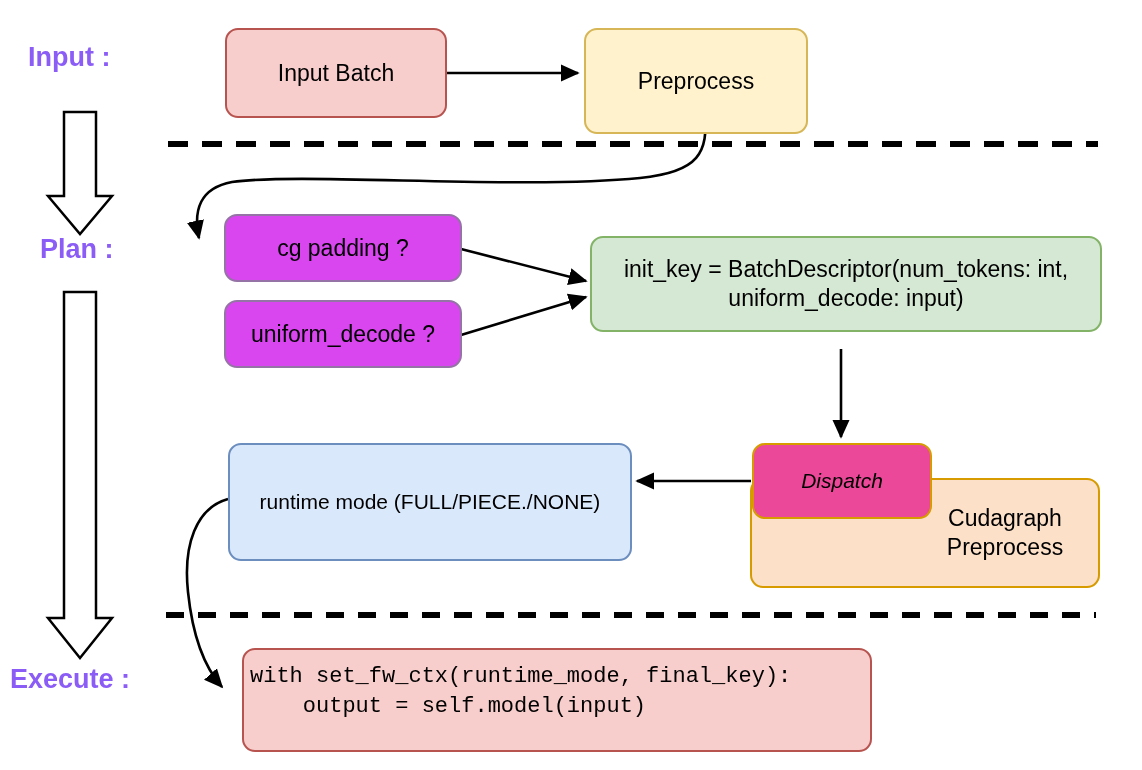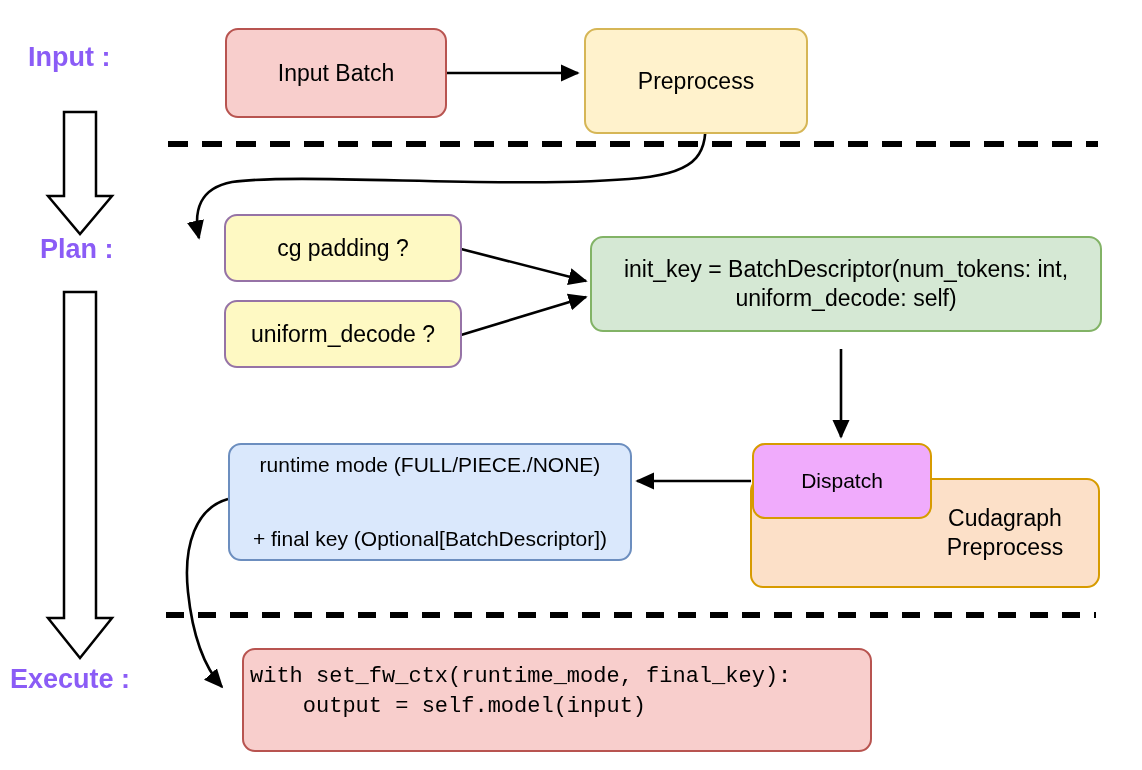--- a/index.html
+++ b/index.html
@@ -43,25 +43,25 @@
     align-items: center;
     justify-content: center;
     text-align: center;
     font-size: 23px;
     line-height: 1.25;
     color: #000000;
     padding: 17px 10px;
   }
   .node.pink   { background: #f8cecc; border-color: #b85450; }
   .node.yellow { background: #fff2cc; border-color: #d6b656; }
-  .node.purple { background: #fef9c3; border-color: #9673a6; }
+  .node.purple { background: #d946ef; border-color: #9673a6; }
   .node.green  { background: #d5e8d4; border-color: #82b366; }
   .node.blue   { background: #dae8fc; border-color: #6c8ebf; }
   .node.orange-light { background: #fce0c8; border-color: #d79b00; }
-  .node.orange-mid   { background: #f0abfc; border-color: #d79b00; }
+  .node.orange-mid   { background: #ec4899; border-color: #d79b00; font-style: italic; }
   .node.code {
     font-family: "Liberation Mono", "DejaVu Sans Mono", monospace;
     font-size: 22px;
     justify-content: flex-start;
     text-align: left;
     white-space: pre;
     line-height: 1.35;
     padding-left: 6px;
     margin-left: 16px;
   }
@@ -120,26 +120,25 @@
   <div class="node purple" style="left:224px; top:214px; width:238px; height:68px;">
     <span class="label">cg padding ?</span>
   </div>
 
   <div class="node purple" style="left:224px; top:300px; width:238px; height:68px;">
     <span class="label">uniform_decode ?</span>
   </div>
 
   <div class="node green multiline" style="left:590px; top:236px; width:512px; height:96px;">
     <span class="label">init_key = BatchDescriptor(num_tokens: int,</span>
-    <span class="label">uniform_decode: self)</span>
+    <span class="label">uniform_decode: input)</span>
   </div>
 
   <div class="node blue multiline" style="left:228px; top:443px; width:404px; height:118px; font-size:21px;gap:48px;">
     <span class="label">runtime mode (FULL/PIECE./NONE)</span>
-    <span class="label">+ final key (Optional[BatchDescriptor])</span>
   </div>
 
   <div class="node orange-light multiline" style="left:750px; top:442px; width:350px; height:110px; align-items:center; justify-content:center; padding-left:170px;margin-top:36px;">
     <span class="label">Cudagraph</span>
     <span class="label">Preprocess</span>
   </div>
 
   <div class="node orange-mid" style="left:752px; top:443px; width:180px; height:76px; font-size:21px;">
     <span class="label">Dispatch</span>
   </div>

